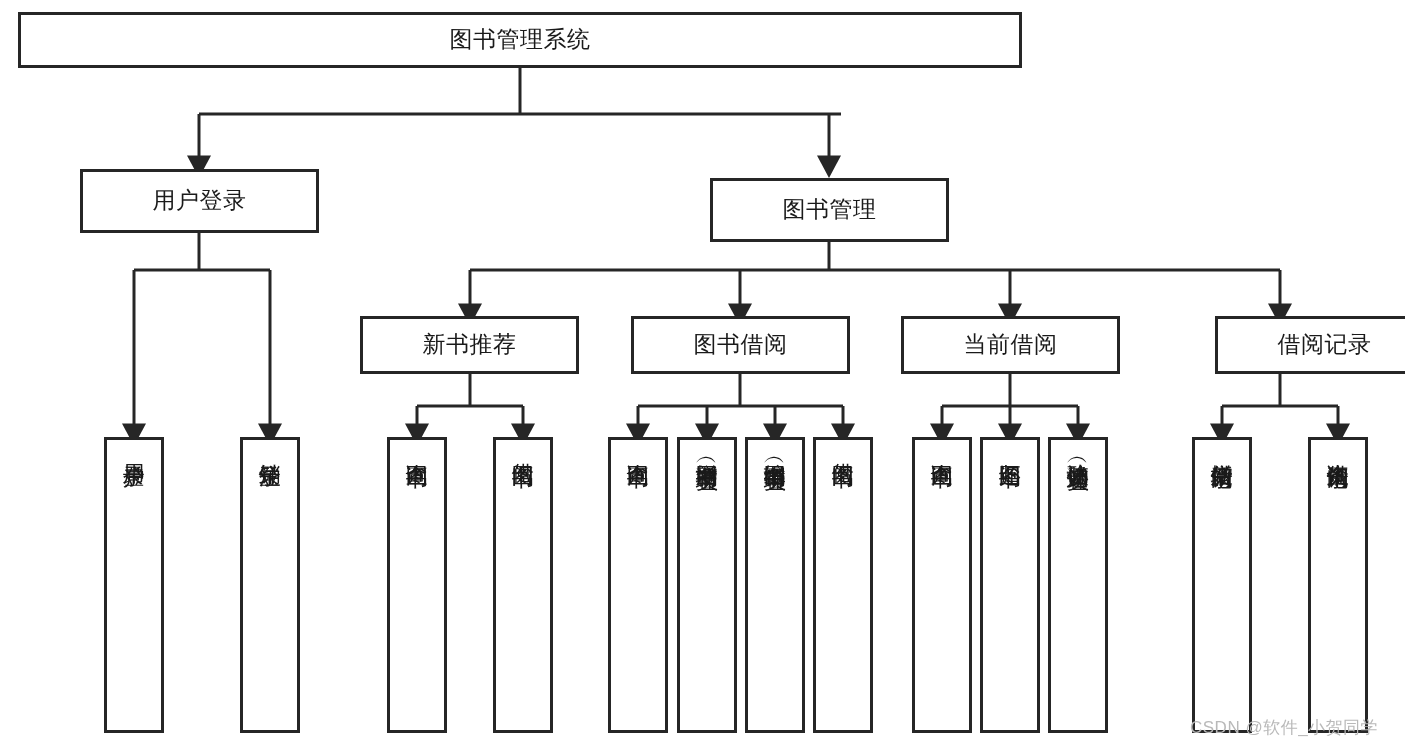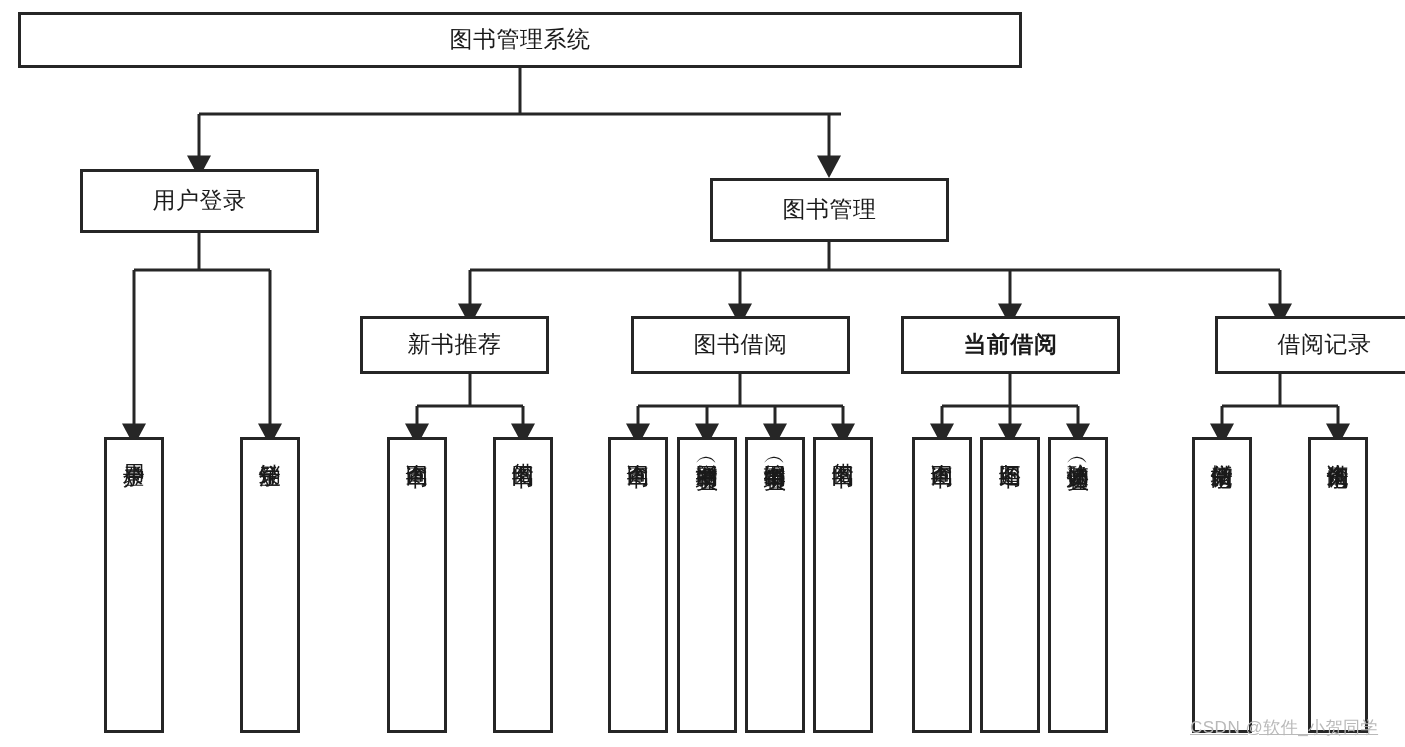--- a/index.html
+++ b/index.html
@@ -59,21 +59,20 @@
     line-height: 1.06;
     letter-spacing: 1px;
     white-space: nowrap;
   }
   .watermark {
     position: absolute;
     font-size: 17px;
     color: #b9b9b9;
     letter-spacing: 0.5px;
     white-space: nowrap;
-    text-decoration: underline;
   }
 </style>
 </head>
 <body>
 
 <div id="canvas">
 
   <svg id="wires" viewBox="0 0 1405 747" width="1405" height="747">
     <defs>
       <marker id="arrow" markerWidth="11" markerHeight="11" refX="2.2" refY="4" orient="auto" markerUnits="strokeWidth">
@@ -128,27 +127,27 @@
     <span class="label">图书管理系统</span>
   </div>
 
   <div class="node horiz" style="left:80px; top:169px; width:239px; height:64px;">
     <span class="label">用户登录</span>
   </div>
   <div class="node horiz" style="left:710px; top:178px; width:239px; height:64px;">
     <span class="label">图书管理</span>
   </div>
 
-  <div class="node horiz" style="left:360px; top:316px; width:189px; height:58px;">
+  <div class="node horiz" style="left:360px; top:316px; width:219px; height:58px;">
     <span class="label">新书推荐</span>
   </div>
   <div class="node horiz" style="left:631px; top:316px; width:219px; height:58px;justify-content:center;">
     <span class="label">图书借阅</span>
   </div>
-  <div class="node horiz" style="left:901px; top:316px; width:219px; height:58px;font-weight:bold;">
+  <div class="node horiz" style="left:901px; top:316px; width:219px; height:58px;">
     <span class="label">当前借阅</span>
   </div>
   <div class="node horiz" style="left:1171px; top:316px; width:219px; height:58px;margin-left:44px;">
     <span class="label">借阅记录</span>
   </div>
 
   <div class="node vert" style="left:104px; top:437px; width:60px; height:296px;">
     <span class="label">用户登录</span>
   </div>
   <div class="node vert" style="left:240px; top:437px; width:60px; height:296px;">

